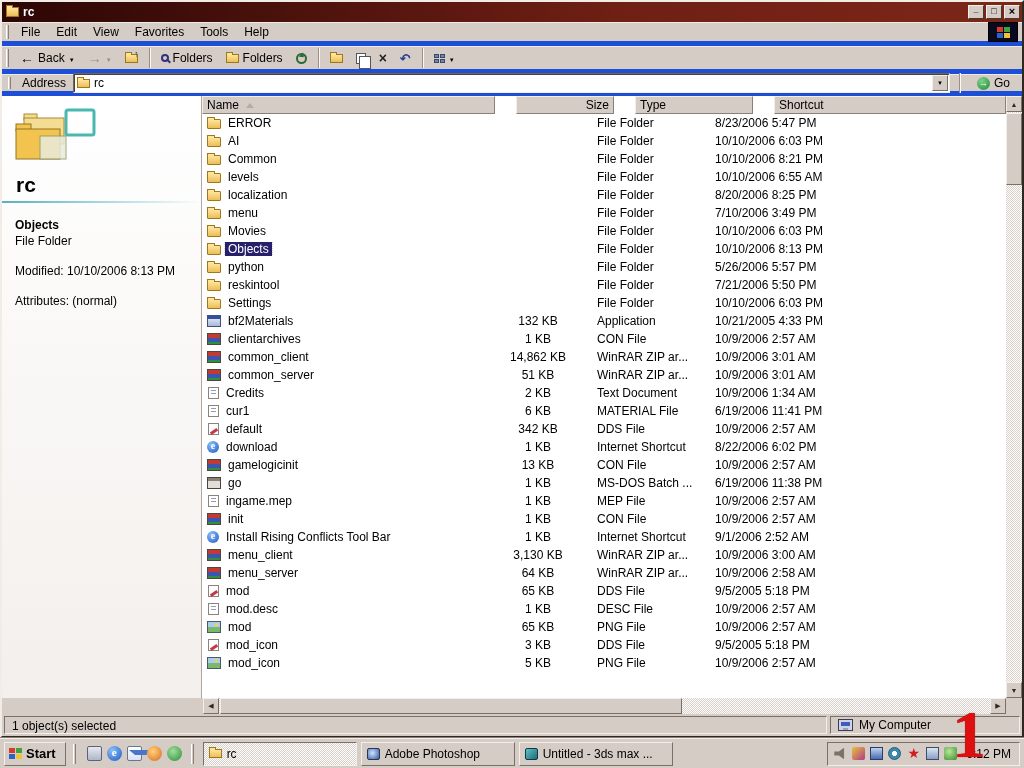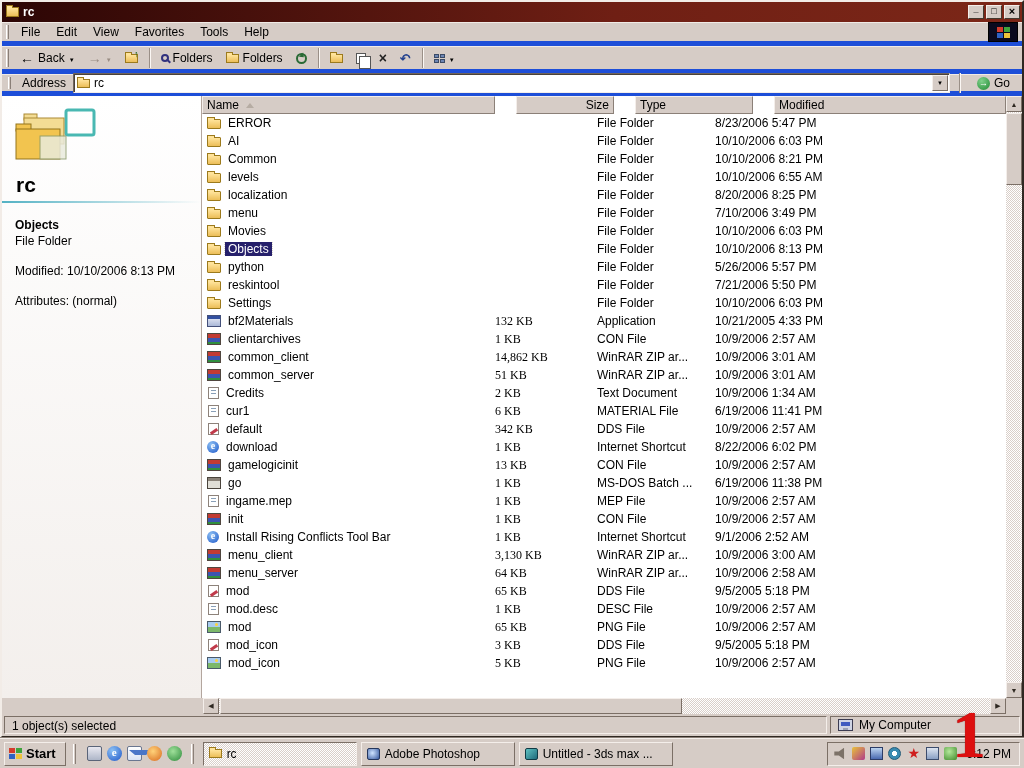--- a/index.html
+++ b/index.html
@@ -84,21 +84,21 @@
   .hcell { background:var(--chrome); border-top:1px solid var(--light); border-left:1px solid var(--light); border-right:1px solid #8b8078; border-bottom:1px solid #8b8078; padding:1px 4px; display:flex; align-items:center; overflow:hidden; white-space:nowrap; }
   .h-name { width:293px; }
   .h-size { width:98px; justify-content:flex-end; }
   .h-type { width:118px; }
   .h-mod { flex:1; }
   .sortglyph { width:0; height:0; border-left:4px solid transparent; border-right:4px solid transparent; border-bottom:5px solid #b6aca3; margin-left:7px; display:inline-block; }
 
   .lrows { width:calc(100% - 16px); }
   .lrow { display:flex; align-items:center; height:18px; white-space:nowrap; }
   .c-name { display:flex; align-items:center; width:293px; padding-left:3px; overflow:hidden; flex:none; }
-  .c-size { width:98px; text-align:left; padding-right:12px; flex:none;font-family:Liberation Serif, serif; }
+  .c-size { width:98px; text-align:center; padding-right:12px; flex:none; }
   .c-type { width:118px; padding-left:4px; overflow:hidden; flex:none; }
   .c-mod { flex:1; padding-left:4px; overflow:hidden; }
   .fname { padding:0 3px; }
   .fname.sel { background:var(--hilite); color:#fff; outline:1px dotted #d8d2ca; }
 
   
   .ficon { display:inline-block; width:14px; height:12px; position:relative; flex:none; margin:0 4px 0 2px; }
   .ficon.folder { height:10px; margin-top:1px; background:linear-gradient(#ffe39a,#ecbe58); border:1px solid #9c7a1c; border-radius:1px; }
   .ficon.folder::before { content:""; position:absolute; top:-3px; left:-1px; width:6px; height:2px; background:#ffe39a; border:1px solid #9c7a1c; border-bottom:0; }
   .ficon.books { background:linear-gradient(180deg,#c23b33 0 4px,#3b55b0 4px 8px,#2f8f3e 8px 12px); border:1px solid #50463e; }
@@ -303,21 +303,21 @@
               <span>Name</span>
               <span class="sortglyph"></span>
             </div>
             <div class="hcell h-size">
               <span>Size</span>
             </div>
             <div class="hcell h-type">
               <span>Type</span>
             </div>
             <div class="hcell h-mod">
-              <span>Modified</span>
+              <span>Shortcut</span>
             </div>
           </div>
         <div class="lrows">
             <div class="lrow">
               <div class="c-name">
                 <span class="ficon folder"></span>
                 <span class="fname">ERROR</span>
               </div>
               <div class="c-size"></div>
               <div class="c-type">File Folder</div>

